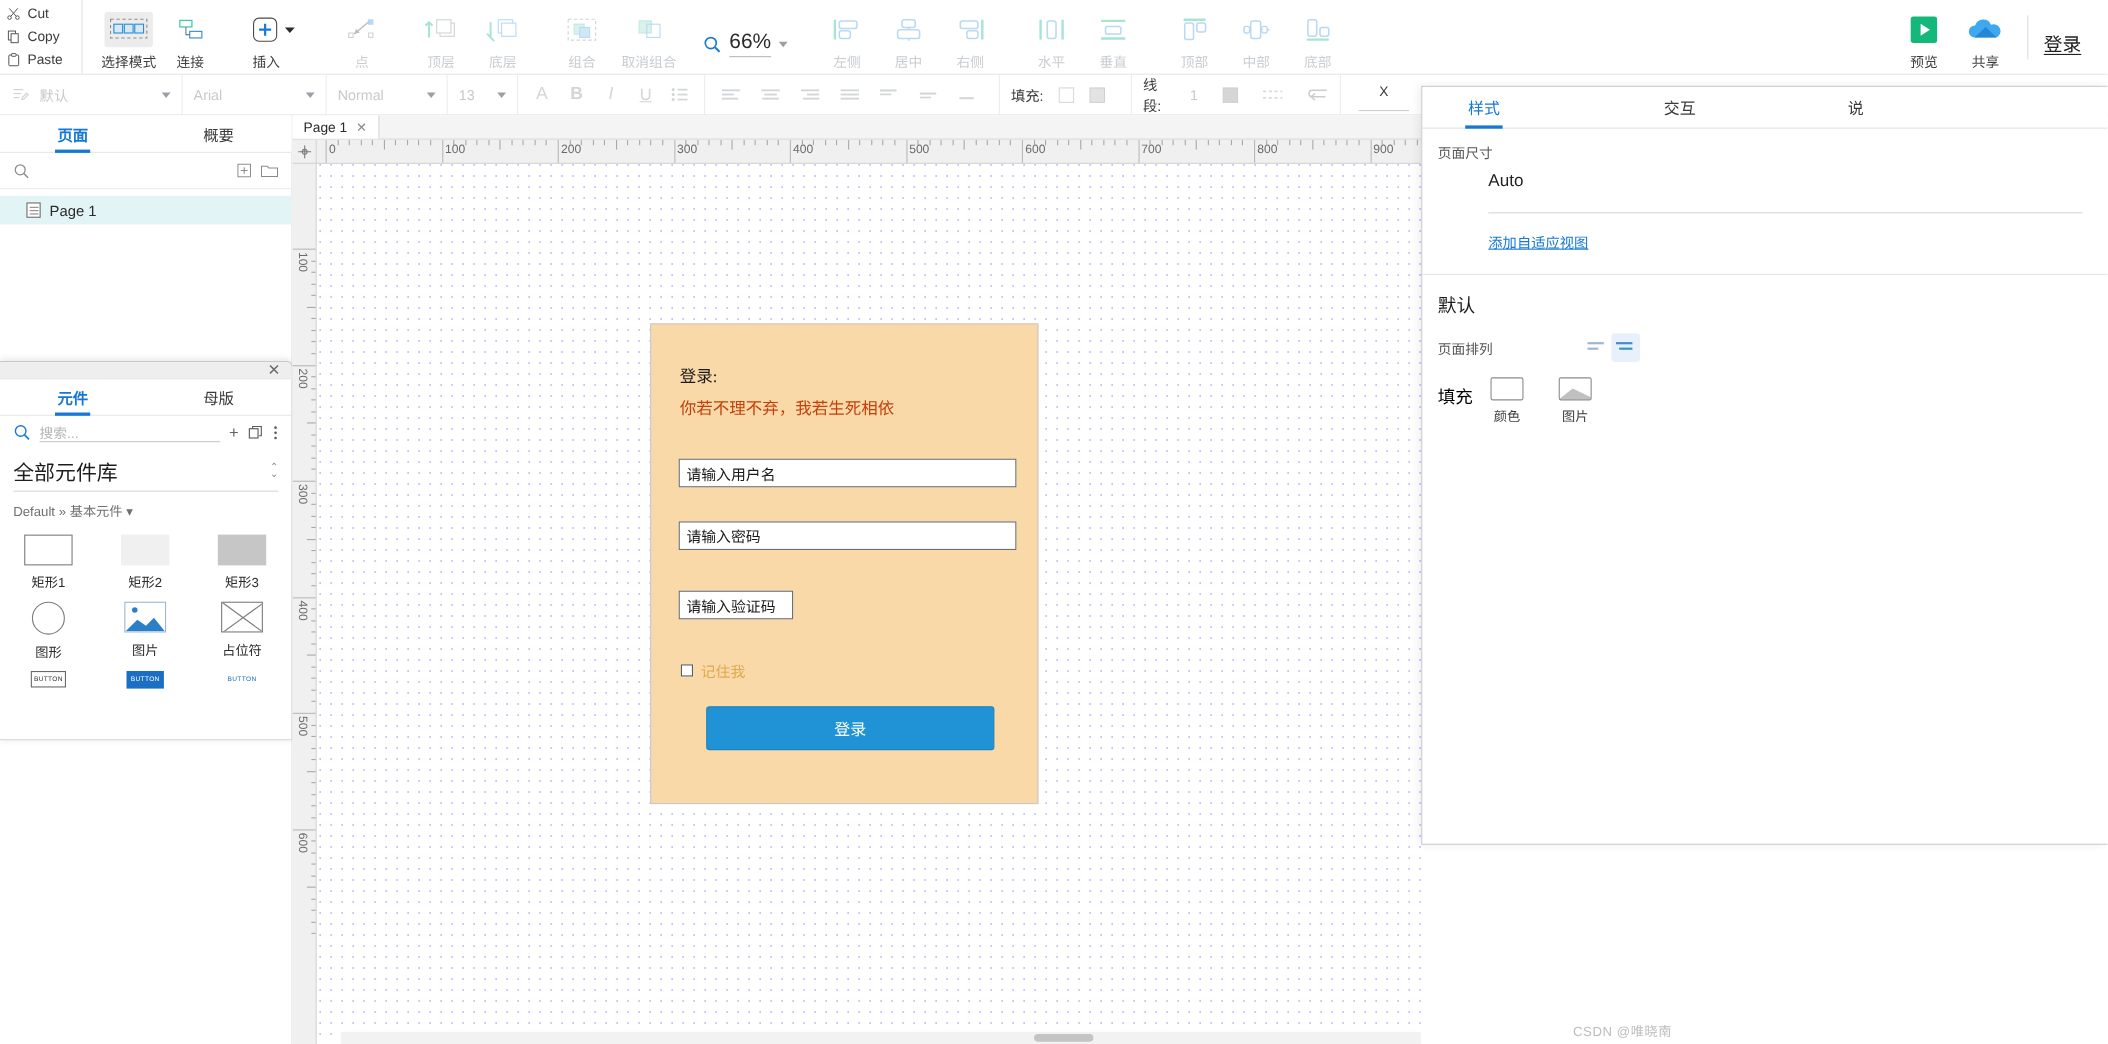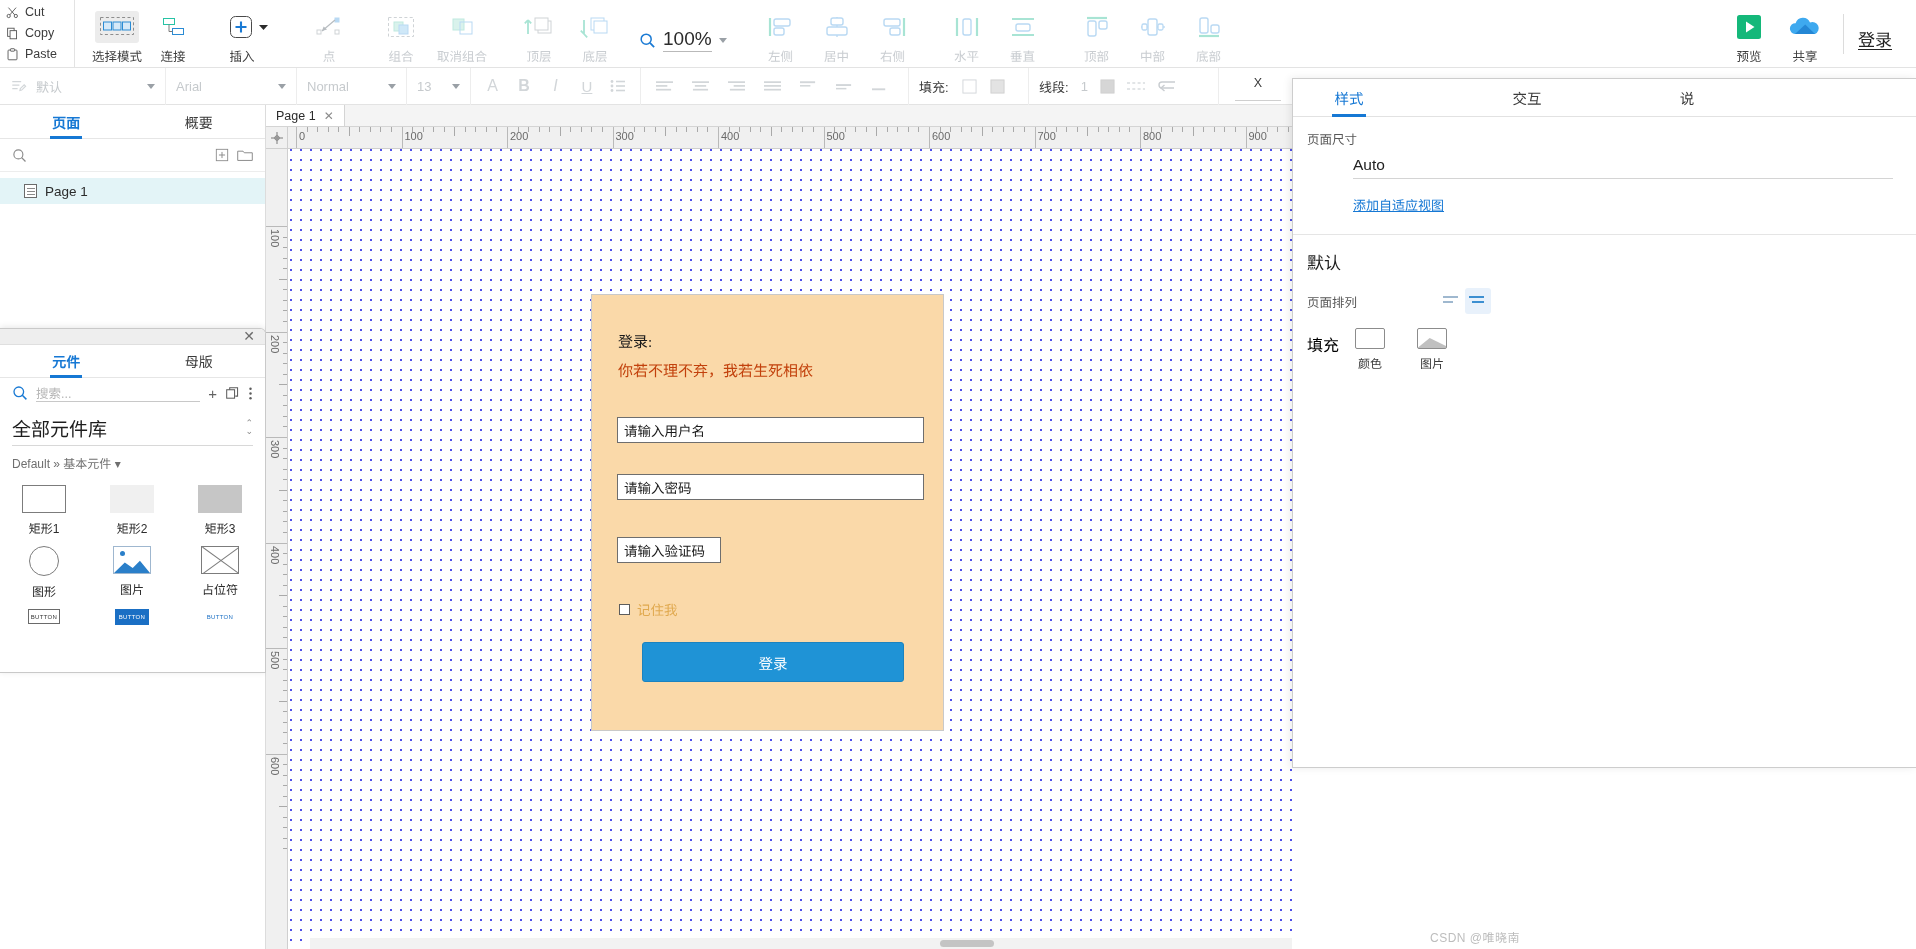--- a/index.html
+++ b/index.html
@@ -207,21 +207,21 @@
   .rtab {
     min-width:96px; display:flex; align-items:center; justify-content:center;
     font-size:14.5px; color:#3b3b3b; position:relative; cursor:pointer;
   }
   .rtab.active { color:#1678d4; }
   .rtab.active::after { content:""; position:absolute; bottom:-1px; left:50%; transform:translateX(-50%); width:34px; height:3px; background:#1678d4; }
   .rsec { padding:12px 0 0 14px; }
   .rlabel { font-size:12.5px; color:#575757; }
   .rvalue {
     margin-top:8px; margin-left:46px; font-size:15.5px; color:#222;
-    border-bottom:1px solid #d4d4d4; padding-bottom:4px; width:540px;
+    border-bottom:1px solid #d4d4d4; padding-bottom:19px; width:540px;
   }
   .rlink { margin:16px 0 0 46px; font-size:13px; color:#1678d4; text-decoration:underline; cursor:pointer; }
   .rdivide { margin-top:20px; border-top:1px solid #e5e5e5; }
   .rtitle { padding:14px 0 0 14px; font-size:17px; color:#1d1d1d; }
   .rrow { display:flex; align-items:center; padding:14px 0 0 14px; }
   .rrow .rl { width:132px; font-size:12.5px; color:#575757; }
   .ibtn { width:26px; height:26px; display:flex; align-items:center; justify-content:center; cursor:pointer; }
   .ibtn.on { background:#e8f1fb; border-radius:3px; }
   .fillrow { display:flex; align-items:flex-start; padding:14px 0 0 14px; }
   .fillcell { width:62px; display:flex; flex-direction:column; align-items:center; cursor:pointer; }
@@ -329,69 +329,69 @@
             </svg>
         </div>
         <div class="tl">点</div>
       </div>
     </div>
 
     <div class="rgroup" style="padding-left:16px">
       <div class="tool dim">
         <div class="ic">
           <svg width="34" height="26" viewBox="0 0 34 26">
-              <rect x="4.5" y="3.5" width="25" height="19" fill="none" stroke="#cfd3d6" stroke-dasharray="3 2.3"></rect>
-              <rect x="10" y="8" width="9" height="9" fill="#d9f2ec" stroke="#bfe9e0"></rect>
-              <rect x="15" y="11" width="9" height="9" fill="#cfe8f8" stroke="#b9d9f3"></rect>
-            </svg>
-        </div>
-        <div class="tl">组合</div>
-      </div>
-      <div class="tool dim" style="width:66px">
-        <div class="ic">
-          <svg width="34" height="26" viewBox="0 0 34 26">
-              <rect x="8" y="5" width="11" height="11" fill="#d9f2ec" stroke="#bfe9e0"></rect>
-              <rect x="15" y="8" width="12" height="12" fill="none" stroke="#b9d9f3"></rect>
-            </svg>
-        </div>
-        <div class="tl">取消组合</div>
-      </div>
-    </div>
-
-    <div class="rgroup" style="padding-left:16px">
-      <div class="tool dim">
-        <div class="ic">
-          <svg width="34" height="26" viewBox="0 0 34 26">
               <path d="M6 20V6M6 6l-3.2 3.4M6 6l3.2 3.4" stroke="#a8e4d4" stroke-width="1.8" fill="none"></path>
               <rect x="16" y="7" width="13" height="12" fill="none" stroke="#cfd3d6"></rect>
               <rect x="13" y="4" width="13" height="12" fill="#fff" stroke="#cfd3d6"></rect>
             </svg>
         </div>
         <div class="tl">顶层</div>
       </div>
       <div class="tool dim">
         <div class="ic">
           <svg width="34" height="26" viewBox="0 0 34 26">
               <path d="M6 6v14M6 20l-3.2-3.4M6 20l3.2 3.4" stroke="#a8e4d4" stroke-width="1.8" fill="none"></path>
               <rect x="13" y="4" width="13" height="12" fill="none" stroke="#b9d9f3"></rect>
               <rect x="16" y="7" width="13" height="12" fill="#fff" stroke="#b9d9f3"></rect>
             </svg>
         </div>
         <div class="tl">底层</div>
+      </div>
+    </div>
+
+    <div class="rgroup" style="padding-left:16px">
+      <div class="tool dim">
+        <div class="ic">
+          <svg width="34" height="26" viewBox="0 0 34 26">
+              <rect x="4.5" y="3.5" width="25" height="19" fill="none" stroke="#cfd3d6" stroke-dasharray="3 2.3"></rect>
+              <rect x="10" y="8" width="9" height="9" fill="#d9f2ec" stroke="#bfe9e0"></rect>
+              <rect x="15" y="11" width="9" height="9" fill="#cfe8f8" stroke="#b9d9f3"></rect>
+            </svg>
+        </div>
+        <div class="tl">组合</div>
+      </div>
+      <div class="tool dim" style="width:66px">
+        <div class="ic">
+          <svg width="34" height="26" viewBox="0 0 34 26">
+              <rect x="8" y="5" width="11" height="11" fill="#d9f2ec" stroke="#bfe9e0"></rect>
+              <rect x="15" y="8" width="12" height="12" fill="none" stroke="#b9d9f3"></rect>
+            </svg>
+        </div>
+        <div class="tl">取消组合</div>
       </div>
     </div>
 
     <div class="zoombox">
       <span>
         <svg width="17" height="17" viewBox="0 0 18 18">
             <circle cx="7.6" cy="7.6" r="5.3" fill="none" stroke="#1a7ad4" stroke-width="1.6"></circle>
             <path d="M11.6 11.6 16 16" stroke="#1a7ad4" stroke-width="1.9"></path>
           </svg>
       </span>
-      <span class="zoomtxt">100%</span>
+      <span class="zoomtxt">66%</span>
       <span class="caret lt"></span>
     </div>
 
     <div class="rgroup" style="padding-left:10px">
       <div class="tool dim">
         <div class="ic">
           <svg width="30" height="26" viewBox="0 0 30 26">
               <path d="M4 4v18" stroke="#a8e4d4" stroke-width="2.2"></path>
               <rect x="8" y="5" width="16" height="7" rx="2" fill="none" stroke="#b9d9f3" stroke-width="1.4"></rect>
               <rect x="8" y="14" width="10" height="7" rx="2" fill="none" stroke="#b9d9f3" stroke-width="1.4"></rect>
@@ -614,21 +614,21 @@
             <rect x="1" y="1" width="14" height="14" fill="#fff" stroke="#d2d6d9"></rect>
           </svg>
         </span>
       <span>
           <svg width="15" height="15" viewBox="0 0 16 16">
             <rect x="1" y="1" width="14" height="14" fill="#e3e3e3" stroke="#cfcfcf"></rect>
           </svg>
         </span>
     </div>
 
-    <div class="fseg" style="width:190px; gap:12px">
+    <div class="fseg" style="width:190px; gap:22px">
       <span style="color:#3b3b3b">线段:</span>
       <span>1</span>
       <span>
           <svg width="15" height="15" viewBox="0 0 16 16">
             <rect x="1" y="1" width="14" height="14" fill="#d6d6d6" stroke="#cfcfcf"></rect>
           </svg>
         </span>
       <span>
           <svg width="18" height="13" viewBox="0 0 18 13">
             <g stroke="#d9dde0" stroke-width="1.6" stroke-dasharray="3 2.3">

